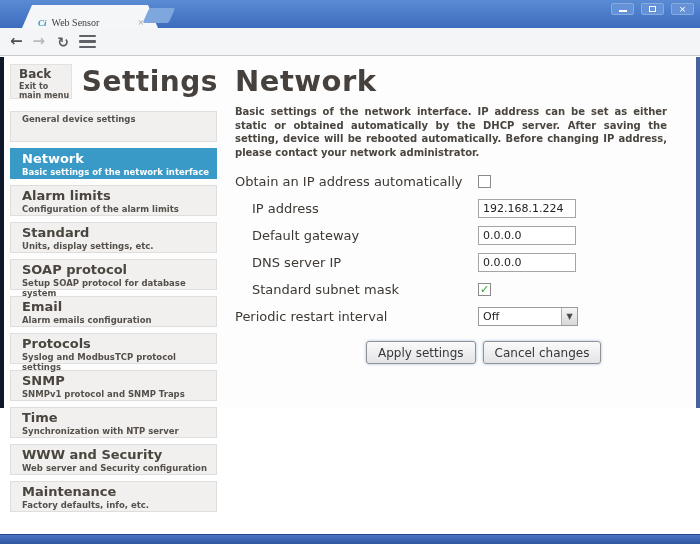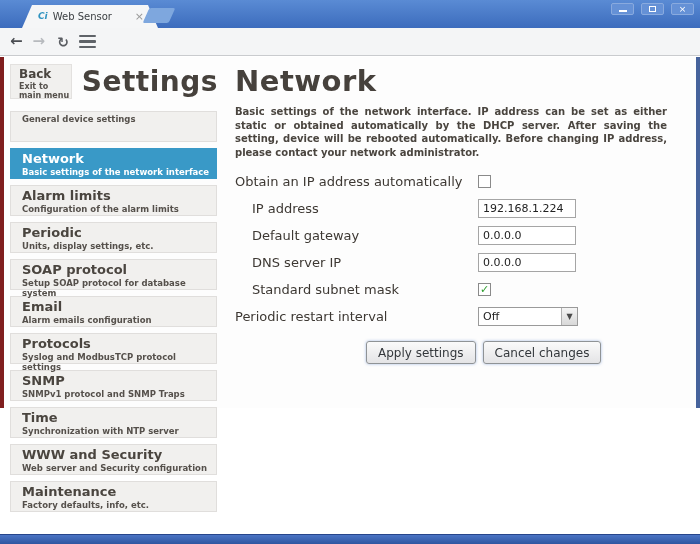--- a/index.html
+++ b/index.html
@@ -6,21 +6,21 @@
   html,body { width:700px; height:544px; }
   body { font-family:"DejaVu Sans","Liberation Sans",sans-serif; background:#888; }
 
   .browser-window { position:relative; width:700px; height:544px; overflow:hidden; background:#fff; }
 
   
   .titlebar { position:absolute; left:0; top:0; width:700px; height:28px;
     background:linear-gradient(#5a8bd4,#3c6cbd); }
   .tab { position:absolute; left:22px; top:5px; width:136px; height:23px;
     background:#f5f6f7; clip-path:polygon(10px 0, calc(100% - 10px) 0, 100% 100%, 0 100%);
-    display:flex; align-items:center; padding:0 14px 0 16px; }
+    display:flex; align-items:flex-end; padding:0 14px 0 16px;font-family:Liberation Serif, serif; }
   .tab-favicon { font-size:9px; font-style:italic; font-weight:bold; color:#2f93c0; margin-right:5px; line-height:1; }
   .tab-title { font-size:10px; color:#3c4043; flex:1; white-space:nowrap; overflow:hidden; }
   .tab-close { font-size:11px; color:#9a9a9a; line-height:1; margin-left:4px; cursor:pointer; }
   .newtab-btn { position:absolute; left:146px; top:8px; width:26px; height:15px;
     background:#7ea7de; transform:skewX(-24deg); border-radius:2px; }
   .win-controls { position:absolute; right:6px; top:3px; display:flex; gap:7px; }
   .win-btn { width:23px; height:12px; background:#6591d6; border:1px solid #89aade; border-radius:2px;
     color:#fff; display:flex; align-items:center; justify-content:center; }
   .win-btn .bar { width:8px; height:2px; background:#fff; margin-top:4px; }
   .win-btn .box { width:7px; height:6px; border:1px solid #fff; }
@@ -40,21 +40,21 @@
   .page-doc-icon::after { content:""; position:absolute; right:-1px; top:-1px; width:4px; height:4px;
     background:#f4f5f6; border-left:1px solid #a7a7a7; border-bottom:1px solid #a7a7a7; }
   .url-host { font-size:11.5px; color:#2f3237; }
   .url-path { font-size:11.5px; color:#9aa0a6; flex:1; }
   .star-i { font-size:14px; color:#9aa0a6; }
   .menu-icon { margin:0 12px 0 10px; display:flex; flex-direction:column; gap:3px; }
   .menu-icon span { display:block; width:17px; height:2.5px; background:#5f6368; border-radius:1px; }
 
   
   .page { position:absolute; left:0; top:57px; width:700px; height:351px; background:#fdfdfd;
-    border-left:4px solid #7f1d1d; border-right:4px solid #46639c; }
+    border-left:4px solid #0f172a; border-right:4px solid #46639c; }
   .footer-strip { position:absolute; left:0; top:534px; width:700px; height:10px;
     background:linear-gradient(#4a74c4,#2f55a0); border-top:1px solid #26458a; }
 
   
   .sidebar { position:absolute; left:6px; top:7px; width:208px; }
   .sb-header { display:flex; align-items:center; margin-bottom:12px; }
   .back-box { width:90px; height:35px; background:#f1f0ee; border:1px solid #e3e1df;
     padding:3px 0 0 8px; cursor:pointer; }
   .back-label { font-size:12px; font-weight:bold; color:#4a453f; line-height:1.15; }
   .back-sub { font-size:8px; font-weight:bold; color:#55504b; }
@@ -145,21 +145,21 @@
       </div>
       <div class="sb-item active">
         <div class="lbl">Network</div>
         <div class="sub">Basic settings of the network interface</div>
       </div>
       <div class="sb-item">
         <div class="lbl">Alarm limits</div>
         <div class="sub">Configuration of the alarm limits</div>
       </div>
       <div class="sb-item">
-        <div class="lbl">Periodic</div>
+        <div class="lbl">Standard</div>
         <div class="sub">Units, display settings, etc.</div>
       </div>
       <div class="sb-item">
         <div class="lbl">SOAP protocol</div>
         <div class="sub">Setup SOAP protocol for database system</div>
       </div>
       <div class="sb-item">
         <div class="lbl">Email</div>
         <div class="sub">Alarm emails configuration</div>
       </div>

